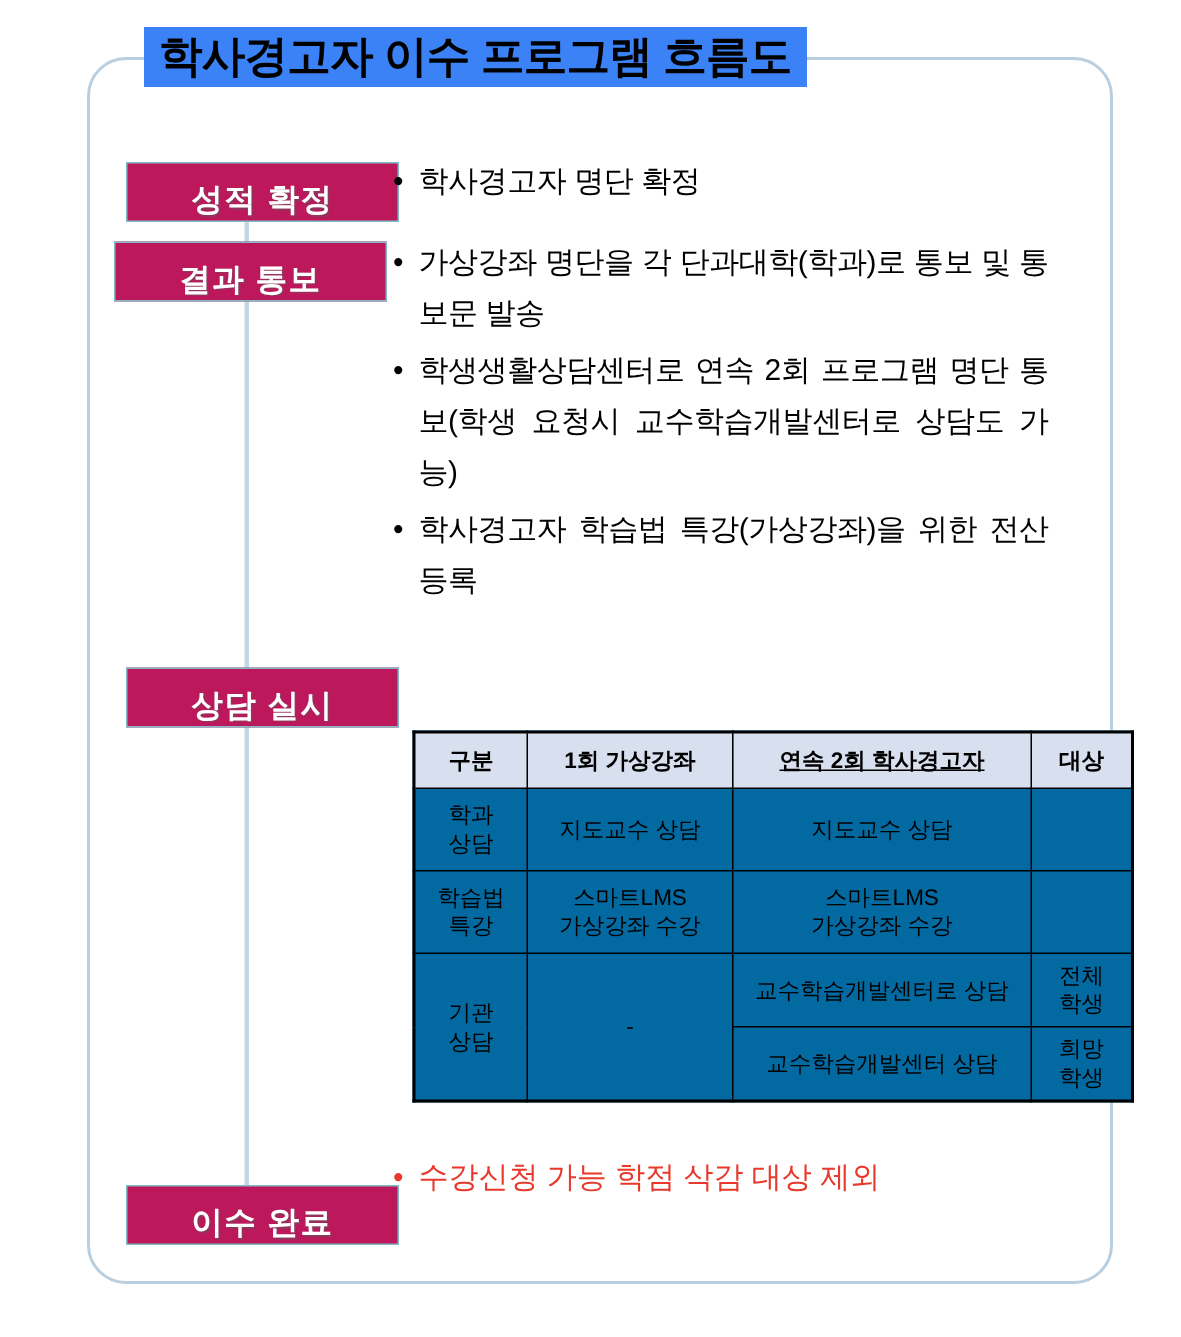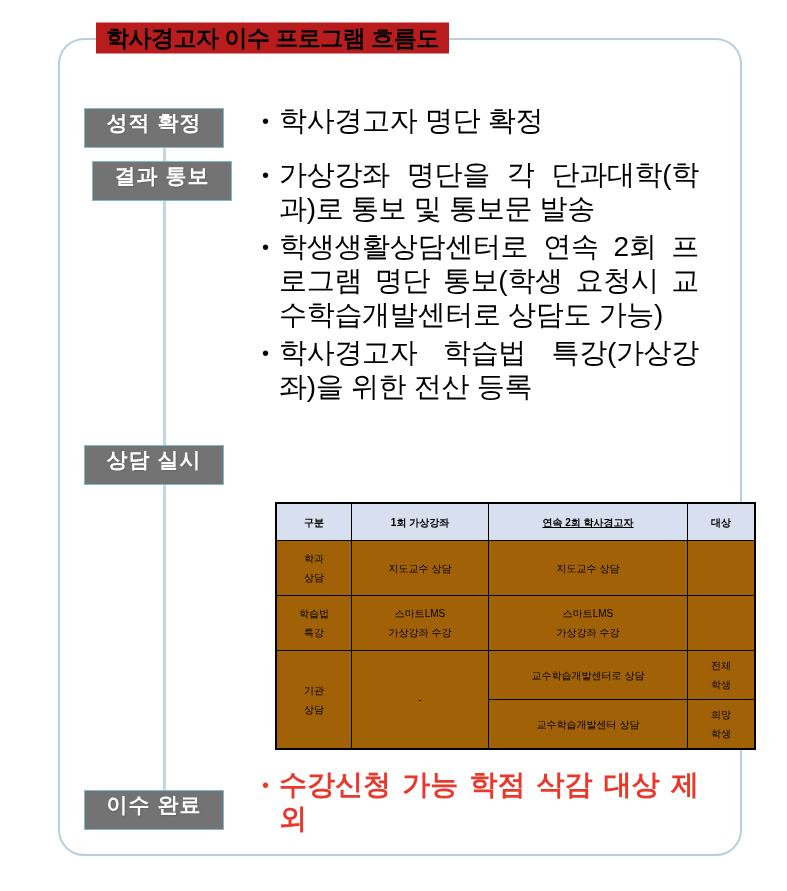--- a/index.html
+++ b/index.html
@@ -27,98 +27,98 @@
     border-radius: 26px;
     box-sizing: border-box;
   }
 
   
   #diagram-title {
     position: absolute;
     left: 96px;
     top: 38px;
     transform: translateY(-50%);
-    background: #b91c1c;
+    background: #3b82f6;
     padding: 0 10px;
-    font-size: 23px;
+    font-size: 29px;
     font-weight: bold;
     letter-spacing: -0.5px;
     white-space: nowrap;
   }
 
   
   #flow-connector {
     position: absolute;
     left: 163px;
     top: 140px;
     width: 3px;
     height: 660px;
     background: #c2d6e4;
   }
 
   
   .stage-chip {
     position: absolute;
-    width: 140px;
+    width: 182px;
     height: 40px;
-    background: #737373;
+    background: #be185d;
     border: 1px solid #7fbcc7;
     color: #ffffff;
     font-size: 21px;
     font-weight: bold;
     letter-spacing: 1px;
     display: flex;
-    align-items: flex-start;
+    align-items: flex-end;
     justify-content: center;
     text-shadow: 1px 1px 1px rgba(90,90,90,0.55);
     box-sizing: border-box;
   }
   #stage-0 { left: 84px; top: 108px; }
-  #stage-1 { left: 92px; top: 161px; }
+  #stage-1 { left: 76px; top: 161px; }
   #stage-2 { left: 84px; top: 445px; }
   #stage-3 { left: 84px; top: 767px; margin-top: 23px; }
 
   
   .bullet-group {
     position: absolute;
     left: 262px;
   }
   .bullet-item {
     display: flex;
     align-items: flex-start;
     margin-bottom: 4px;
   }
   .bullet-dot {
     font-size: 20px;
     line-height: 34px;
     margin-right: 10px;
     flex: 0 0 auto;
   }
   .bullet-text {
-    font-size: 28px;
+    font-size: 20px;
     line-height: 34px;
     letter-spacing: -0.3px;
     max-width: 420px;
     text-align: justify;
   }
   #bullets-grade { top: 104px; }
   #bullets-notify { top: 158px; }
   #bullets-complete { top: 768px; }
   #bullets-complete .bullet-dot,
   #bullets-complete .bullet-text { color: #e8392c; }
-  #bullets-complete .bullet-text { font-weight: bold; letter-spacing: 0px; }
+  #bullets-complete .bullet-text { font-weight: normal; letter-spacing: 0px; }
 
   
   #counsel-table {
     position: absolute;
     left: 275px;
-    top: 502px;
+    top: 487px;
     border-collapse: collapse;
-    font-size: 10px;
-    background: #a16207;
+    font-size: 15px;
+    background: #0369a1;
   }
   #counsel-table th,
   #counsel-table td {
     border: 1px solid #000000;
     text-align: center;
     vertical-align: middle;
     padding: 4px 6px;
     line-height: 19px;
     font-weight: normal;
   }

